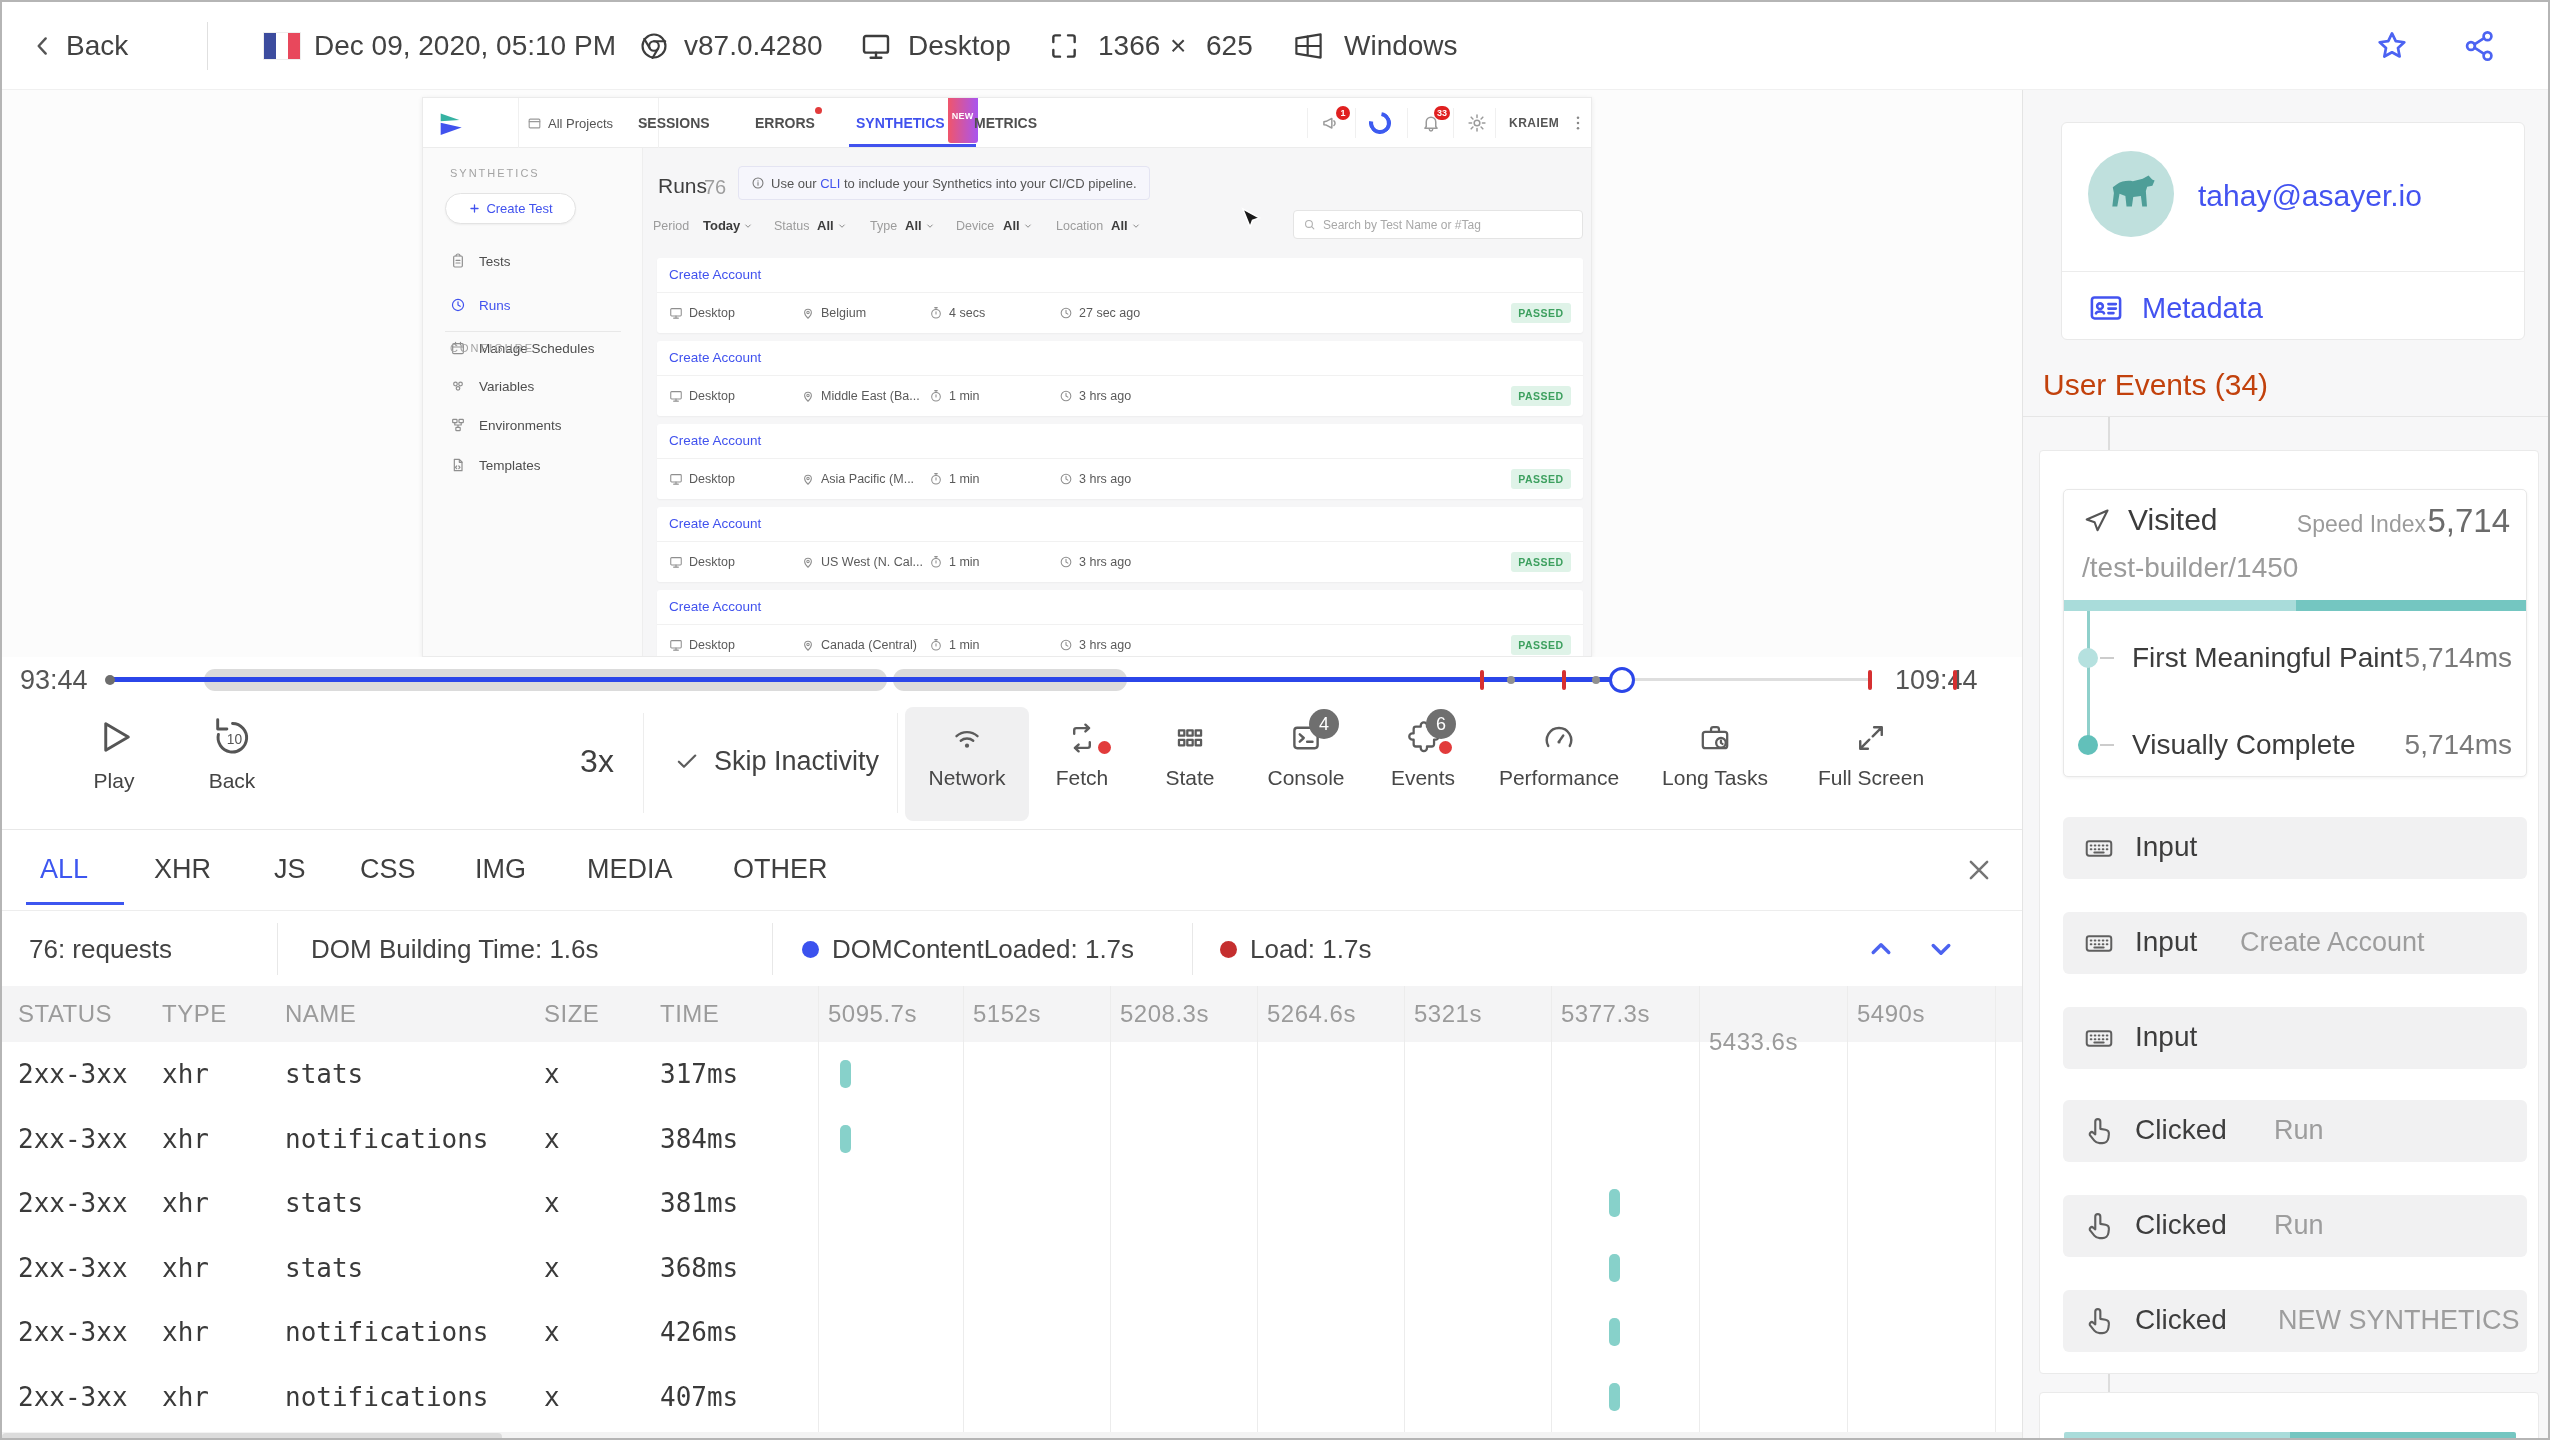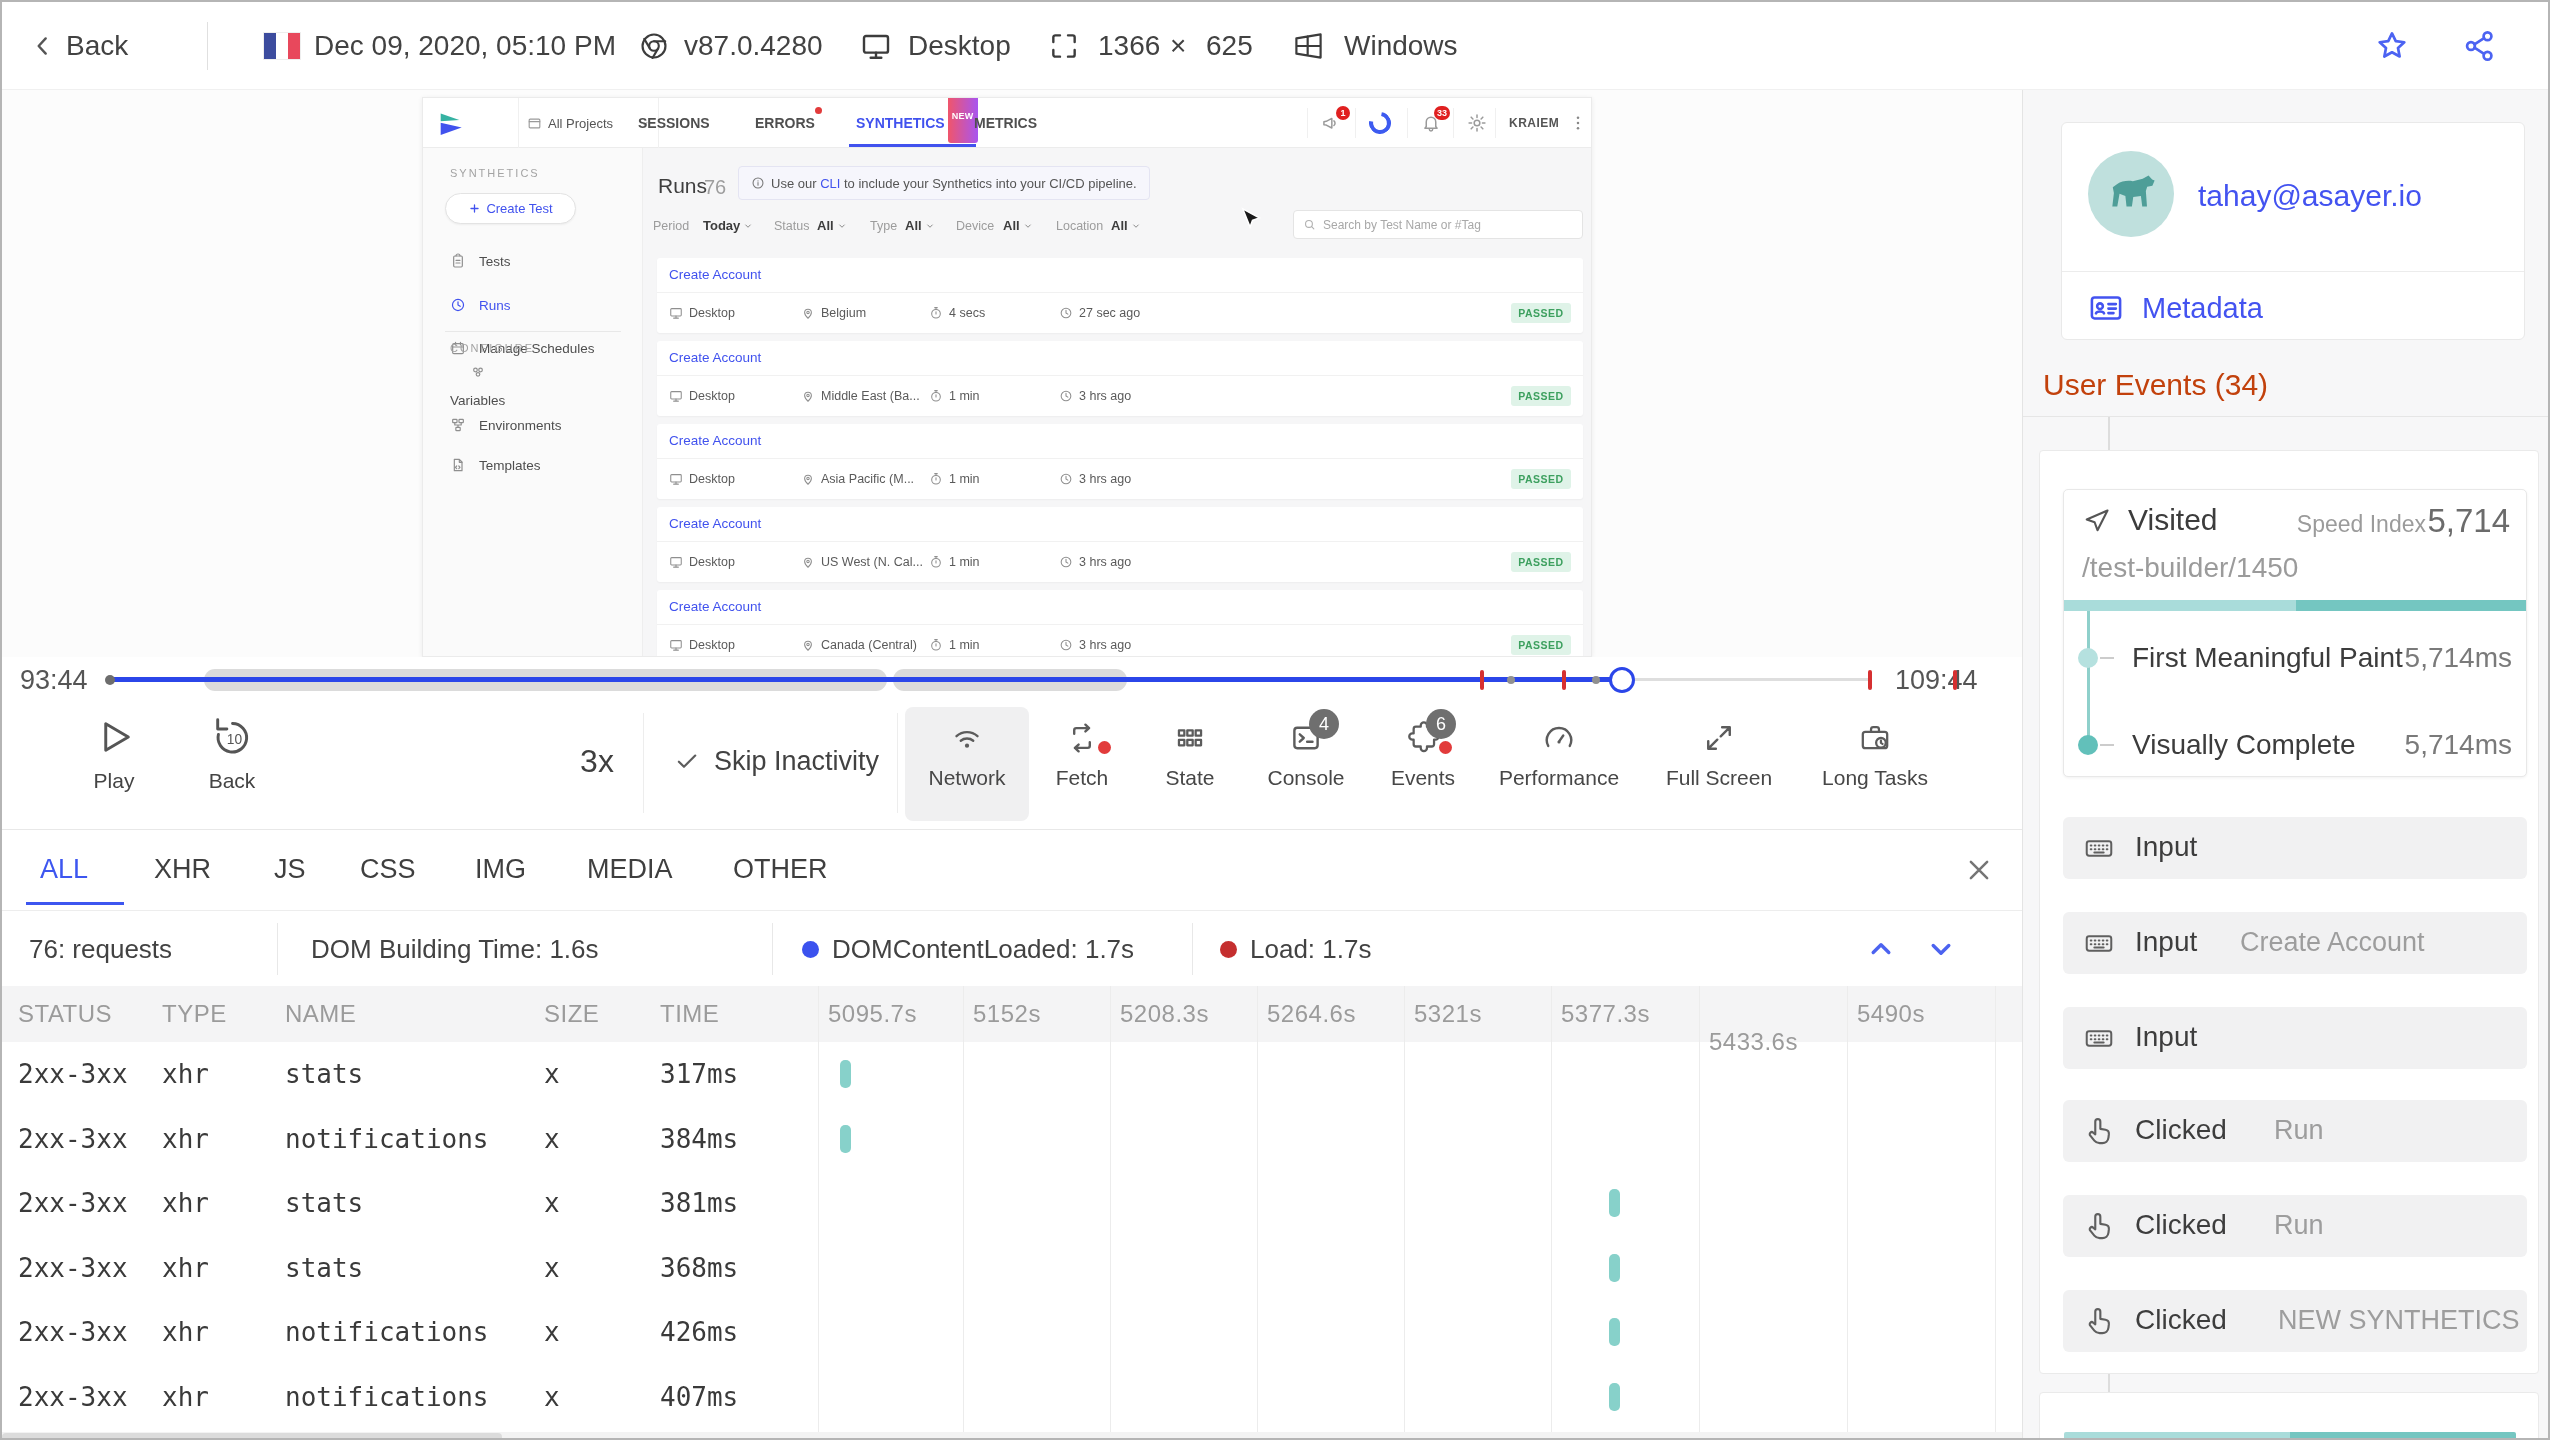--- a/index.html
+++ b/index.html
@@ -303,21 +303,21 @@
               <span class="ic" style="width: 16px; height: 16px;">
                 <svg viewBox="0 0 24 24" fill="none" stroke="currentColor" stroke-width="1.8" stroke-linecap="round" stroke-linejoin="round">
                   <rect x="4" y="5.5" width="16" height="15" rx="1.8"></rect>
                   <path d="M4 10.5h16M8.3 3.5v4M15.7 3.5v4"></path>
                 </svg>
               </span>
               <span>Manage Schedules</span>
             </span></span>
         <span class="side-divider" style="top:183px;"></span>
         <span class="sec-label" style="left:27px;top:194px;">CONFIGURE</span>
-        <span id="app-side-items2"><span class="side-item" style="top: 238px; flex-direction: column;">
+        <span id="app-side-items2"><span class="side-item" style="top: 238px;">
               <span class="ic" style="width: 16px; height: 16px;">
                 <svg viewBox="0 0 24 24" fill="none" stroke="currentColor" stroke-width="1.8" stroke-linecap="round" stroke-linejoin="round">
                   <circle cx="8.2" cy="9" r="2.7"></circle>
                   <circle cx="15.8" cy="9" r="2.7"></circle>
                   <circle cx="12" cy="15.5" r="2.7"></circle>
                 </svg>
               </span>
               <span>Variables</span>
             </span><span class="side-item" style="top: 277px;">
               <span class="ic" style="width: 16px; height: 16px;">
@@ -697,34 +697,34 @@
             <div class="lbl">Events</div>
           </div>
           <div class="tgl" style="width: 160px;">
             <div class="iwrap"><span class="ic" style="width: 34px; height: 34px;"><svg viewBox="0 0 24 24" fill="none" stroke="currentColor" stroke-width="1.7" stroke-linecap="round" stroke-linejoin="round">
                   <path d="M4.4 17.6a8.6 8.6 0 1 1 15.2 0"></path>
                   <path d="M12 14.6l3-4.4"></path>
                   <circle cx="12" cy="14.8" r="1.1" fill="currentColor" stroke="none"></circle>
                 </svg></span></div>
             <div class="lbl">Performance</div>
           </div>
-          <div class="tgl" style="width: 160px;">
-            <div class="iwrap"><span class="ic" style="width: 34px; height: 34px;"><svg viewBox="0 0 24 24" fill="none" stroke="currentColor" stroke-width="1.7" stroke-linecap="round" stroke-linejoin="round">
-                  <path d="M14.2 4.4h5.4v5.4M9.8 19.6H4.4v-5.4M19.2 4.8l-6 6M4.8 19.2l6-6"></path>
-                </svg></span></div>
-            <div class="lbl">Full Screen</div>
-          </div>
           <div class="tgl" style="width: 152px;">
             <div class="iwrap"><span class="ic" style="width: 34px; height: 34px;"><svg viewBox="0 0 24 24" fill="none" stroke="currentColor" stroke-width="1.6" stroke-linecap="round" stroke-linejoin="round">
                   <rect x="3.4" y="7.6" width="17.2" height="11.6" rx="1.8"></rect>
                   <path d="M9.2 7.6V6a1.6 1.6 0 0 1 1.6-1.6h2.4A1.6 1.6 0 0 1 14.8 6v1.6"></path>
                   <circle cx="16.2" cy="15.4" r="3.4" fill="#fff"></circle>
                   <path d="M16.2 13.9v1.5l1.1.8"></path>
                 </svg></span></div>
             <div class="lbl">Long Tasks</div>
+          </div>
+          <div class="tgl" style="width: 160px;">
+            <div class="iwrap"><span class="ic" style="width: 34px; height: 34px;"><svg viewBox="0 0 24 24" fill="none" stroke="currentColor" stroke-width="1.7" stroke-linecap="round" stroke-linejoin="round">
+                  <path d="M14.2 4.4h5.4v5.4M9.8 19.6H4.4v-5.4M19.2 4.8l-6 6M4.8 19.2l6-6"></path>
+                </svg></span></div>
+            <div class="lbl">Full Screen</div>
           </div>
         </div>
     </div>
   </div>
 
   <div class="netpanel">
     <div id="nettabs">
         <span class="nettab active" style="left: 38px;">ALL</span>
         <span class="nettab" style="left: 152px;">XHR</span>
         <span class="nettab" style="left: 272px;">JS</span>

